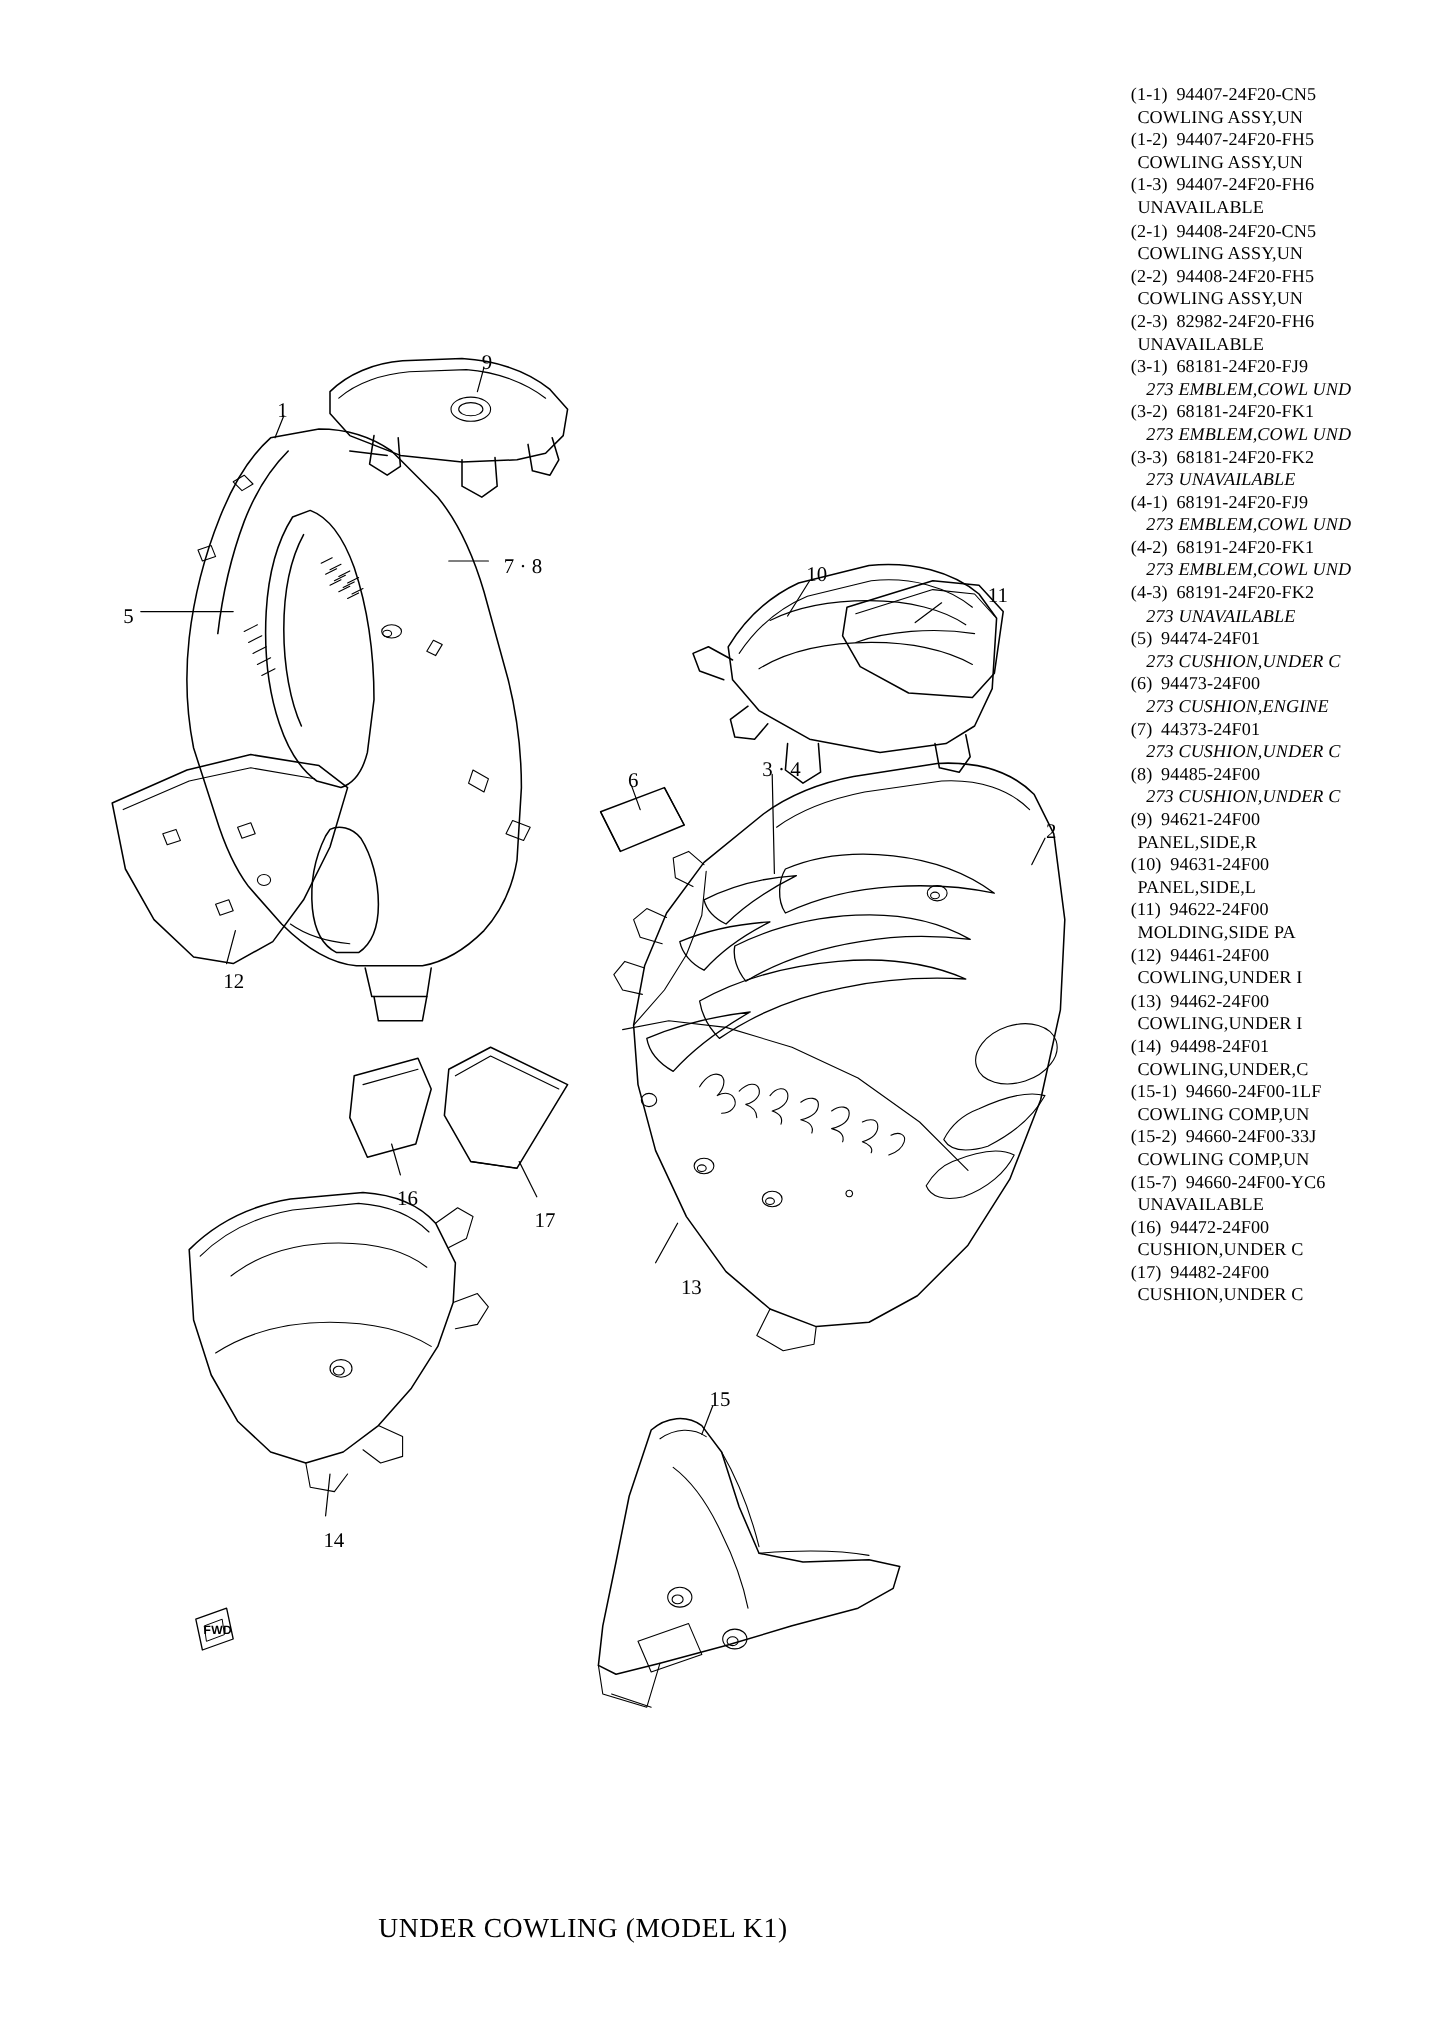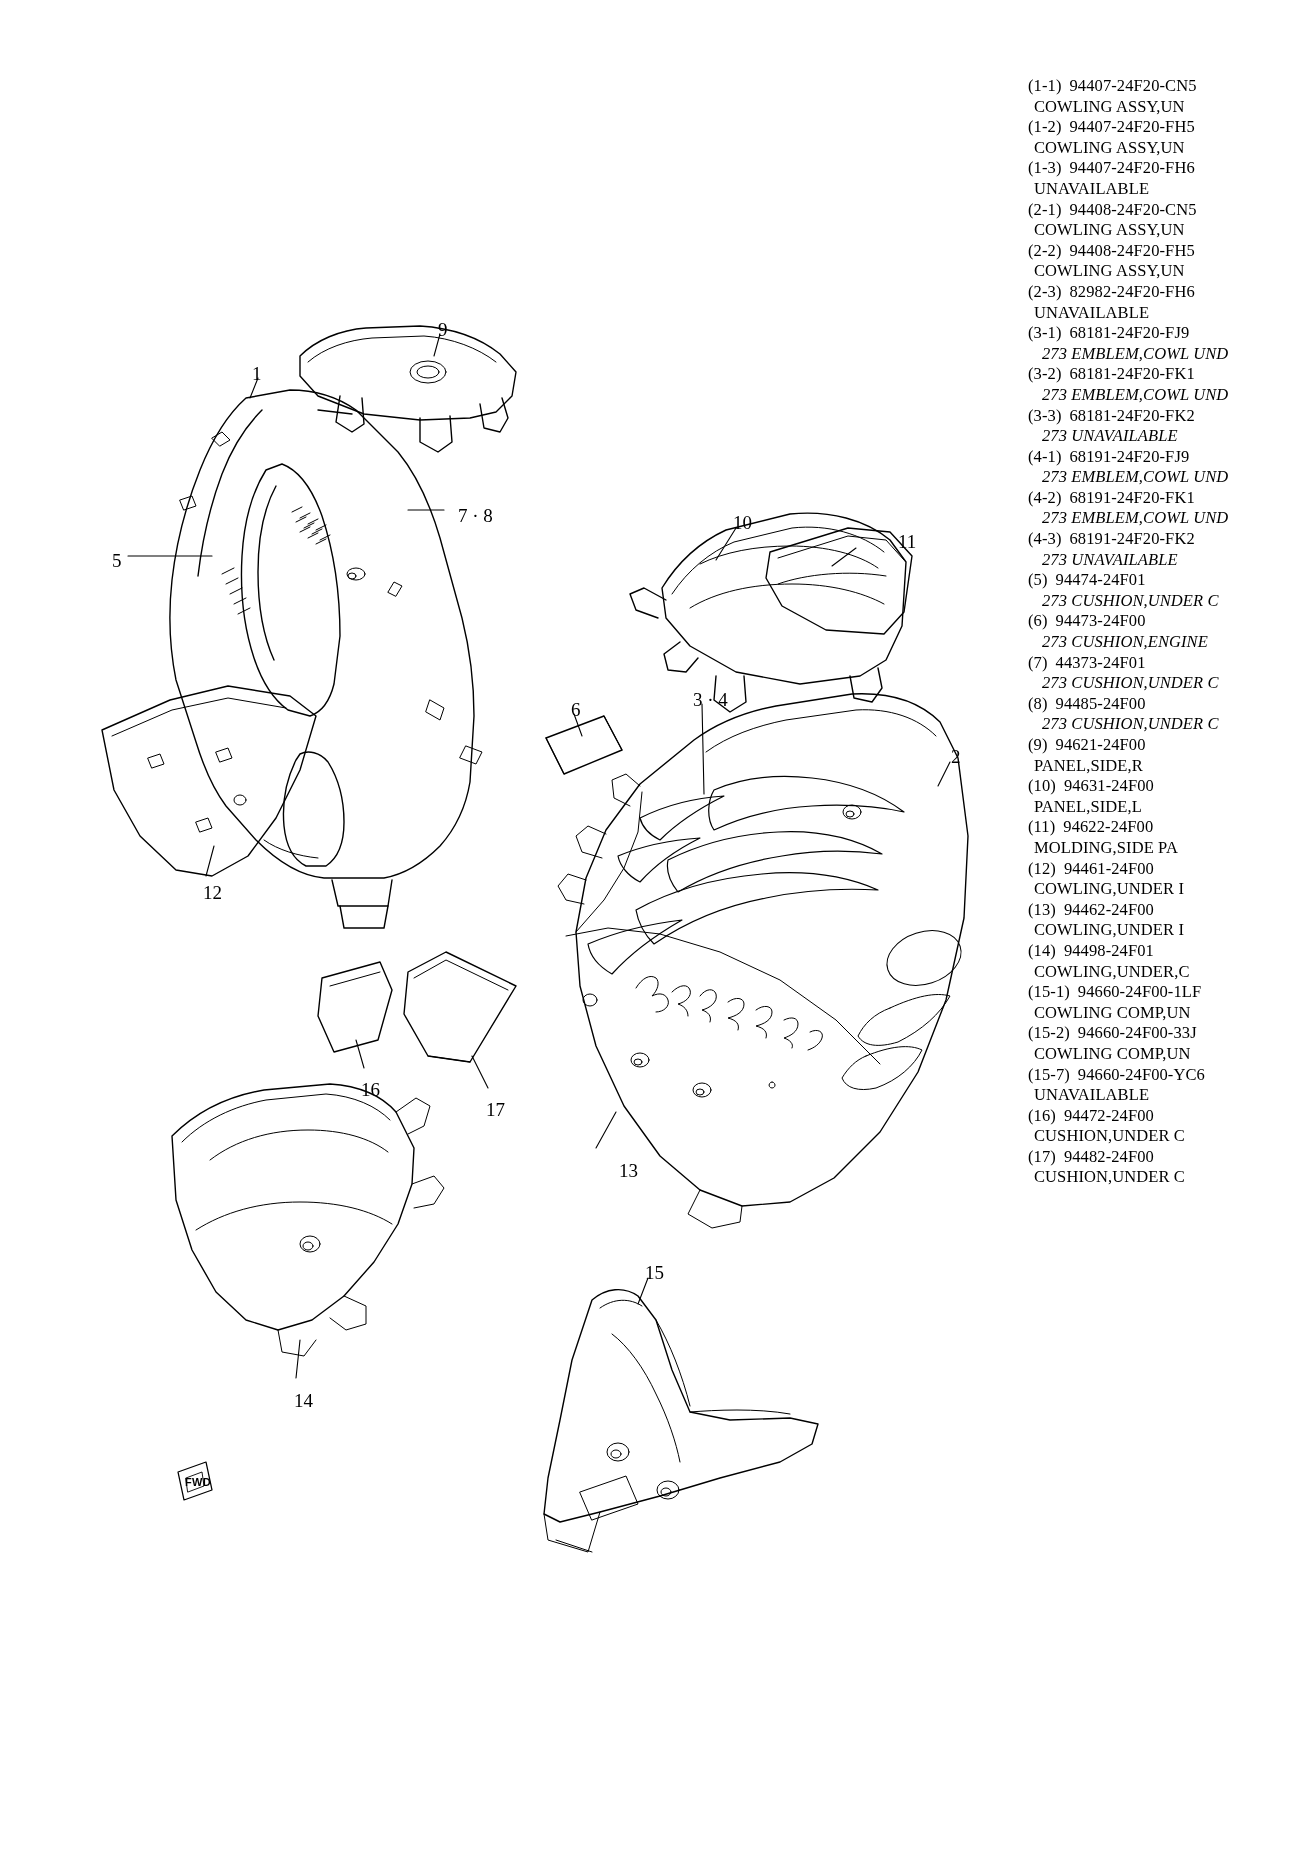--- a/index.html
+++ b/index.html
@@ -392,14 +392,15 @@
       <div class="part-entry"><span class="ref">(15-2)</span><span class="num">94660-24F00-33J</span></div>
       <div class="part-desc"><span>COWLING COMP,UN</span></div>
       <div class="part-entry"><span class="ref">(15-7)</span><span class="num">94660-24F00-YC6</span></div>
       <div class="part-desc"><span>UNAVAILABLE</span></div>
       <div class="part-entry"><span class="ref">(16)</span><span class="num">94472-24F00</span></div>
       <div class="part-desc"><span>CUSHION,UNDER C</span></div>
       <div class="part-entry"><span class="ref">(17)</span><span class="num">94482-24F00</span></div>
       <div class="part-desc"><span>CUSHION,UNDER C</span></div>
     </div>
 
+  <div id="figure-caption">UNDER COWLING (MODEL K1)</div>
 
 </div>
 
 </body></html>

